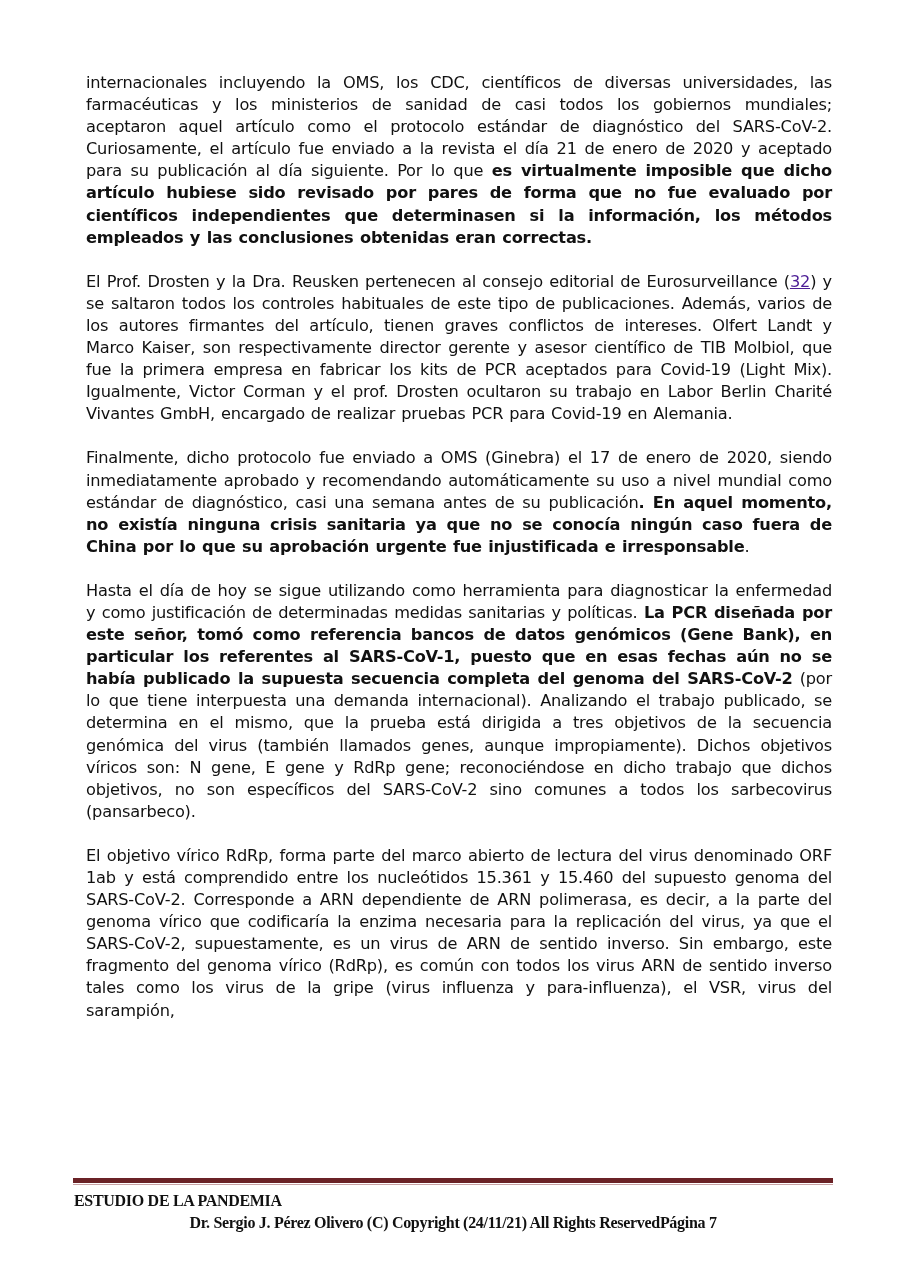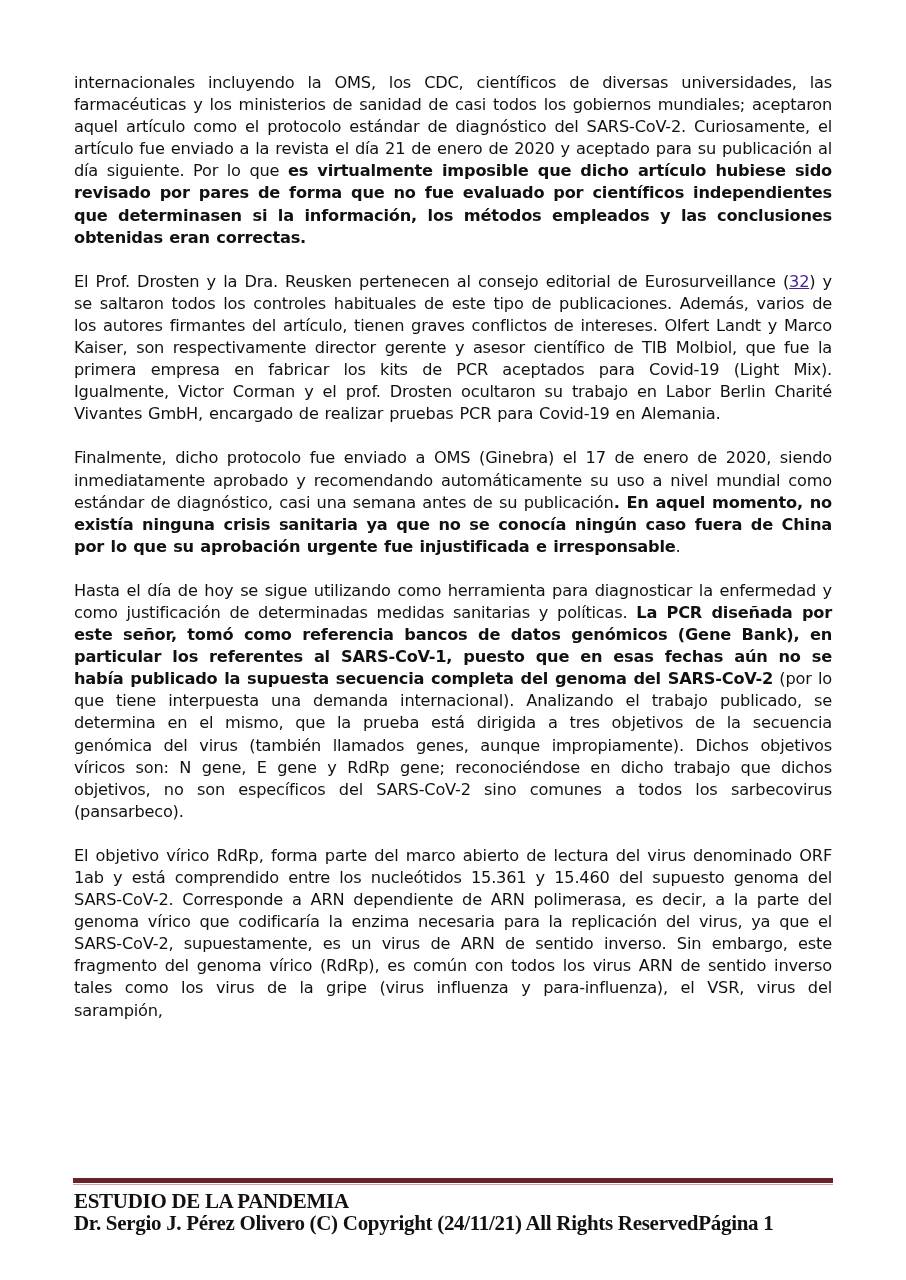--- a/index.html
+++ b/index.html
@@ -5,33 +5,33 @@
   html, body { margin: 0; padding: 0; background: #ffffff; }
   body { width: 906px; height: 1280px; position: relative; overflow: hidden; }
   .page {
     position: absolute; left: 74px; top: 72px; width: 758px;
     font-family: "DejaVu Sans", sans-serif;
     font-size: 16.2px; line-height: 22.1px; color: #111111;
     text-align: justify;
     letter-spacing: -0.2px;
     word-spacing: 1px;
   }
-  .para { margin: 0 0 22px 0; }
+  .para { margin: 0 0 22px 12px; }
   .b { font-weight: bold; }
   .link { color: #4c1d95; text-decoration: underline; }
   .rule-wrap { position: absolute; left: 73px; top: 1178px; width: 760px; }
   .rule-thick { height: 5px; background: #6a2226; }
   .rule-thin { height: 1px; background: #c9a3a5; margin-top: 1px; }
   .footer {
     position: absolute; left: 74px; top: 1190px; width: 758px;
     font-family: "Liberation Serif", serif; font-weight: bold;
-    font-size: 21px; line-height: 22px; color: #111111;
+    font-size: 16px; line-height: 22px; color: #111111;
     letter-spacing: -0.3px;
   }
-  .footer-row { display: flex; justify-content: flex-start; }
+  .footer-row { display: flex; justify-content: center; }
 </style>
 </head>
 <body>
 
 <div class="page">
   <p class="para"><span>internacionales incluyendo la OMS, los CDC, científicos de diversas universidades, las farmacéuticas y los ministerios de sanidad de casi todos los gobiernos mundiales; aceptaron aquel artículo como el protocolo estándar de diagnóstico del SARS-CoV-2. Curiosamente, el artículo fue enviado a la revista el día 21 de enero de 2020 y aceptado para su publicación al día siguiente. Por lo que </span><span class="b">es virtualmente imposible que dicho artículo hubiese sido revisado por pares de forma que no fue evaluado por científicos independientes que determinasen si la información, los métodos empleados y las conclusiones obtenidas eran correctas.</span></p>
 
   <p class="para"><span>El Prof. Drosten y la Dra. Reusken pertenecen al consejo editorial de Eurosurveillance (</span><a class="link">32</a><span>) y se saltaron todos los controles habituales de este tipo de publicaciones. Además, varios de los autores firmantes del artículo, tienen graves conflictos de intereses. Olfert Landt y Marco Kaiser, son respectivamente director gerente y asesor científico de TIB Molbiol, que fue la primera empresa en fabricar los kits de PCR aceptados para Covid-19 (Light Mix). Igualmente, Victor Corman y el prof. Drosten ocultaron su trabajo en Labor Berlin Charité Vivantes GmbH, encargado de realizar pruebas PCR para Covid-19 en Alemania.</span></p>
 
   <p class="para"><span>Finalmente, dicho protocolo fue enviado a OMS (Ginebra) el 17 de enero de 2020, siendo inmediatamente aprobado y recomendando automáticamente su uso a nivel mundial como estándar de diagnóstico, casi una semana antes de su publicación</span><span class="b">. En aquel momento, no existía ninguna crisis sanitaria ya que no se conocía ningún caso fuera de China por lo que su aprobación urgente fue injustificada e irresponsable</span><span>.</span></p>
@@ -43,15 +43,15 @@
 
 <div class="rule-wrap">
   <div class="rule-thick"></div>
   <div class="rule-thin"></div>
 </div>
 
 <div class="footer">
   <div>ESTUDIO DE LA PANDEMIA</div>
   <div class="footer-row">
     <span>Dr. Sergio J. Pérez Olivero (C) Copyright  (24/11/21) All Rights Reserved</span>
-    <span>Página 1</span>
+    <span>Página 7</span>
   </div>
 </div>
 
 </body></html>

